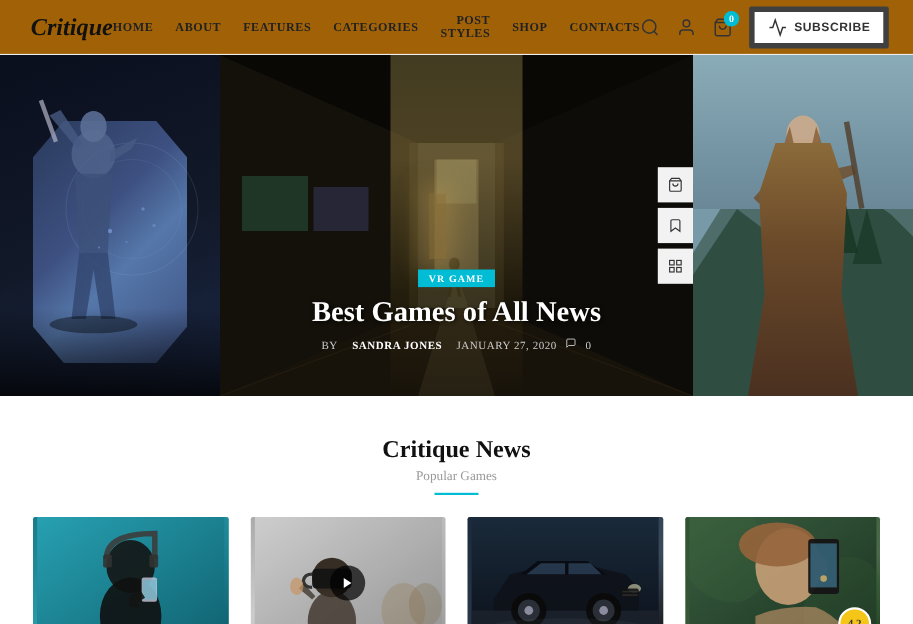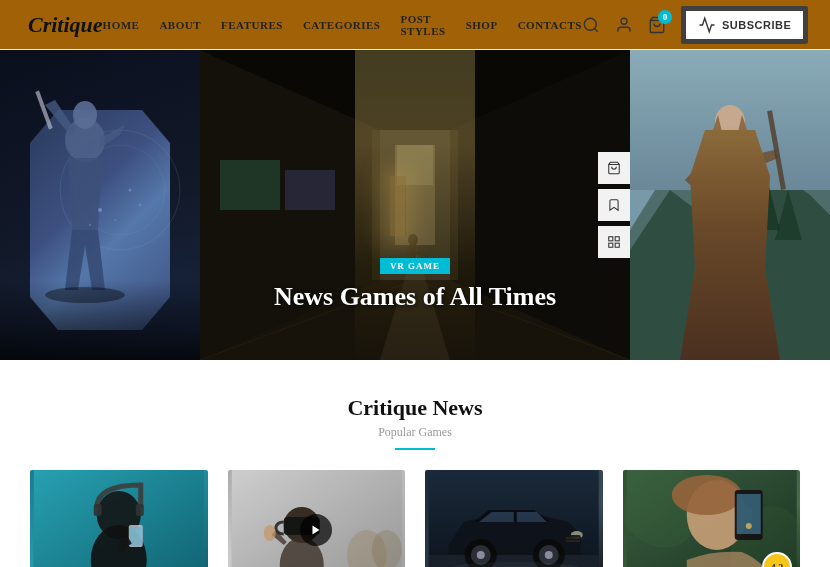--- a/index.html
+++ b/index.html
@@ -27,20 +27,21 @@
       gap: 20px;
       align-items: center;
     }
     nav a {
       font-size: 11px;
       font-weight: 600;
       text-decoration: none;
       color: #222;
       letter-spacing: 0.5px;
       text-transform: uppercase;
+      text-align: right;
     }
     .header-icons {
       display: flex;
       align-items: center;
       gap: 15px;
     }
     .header-icons svg {
       width: 18px;
       height: 18px;
       fill: none;
@@ -475,21 +476,30 @@
         <rect x="250" y="80" width="8" height="150" fill="rgba(40,35,20,0.7)"></rect>
 
         <line x1="0" y1="310" x2="215" y2="230" stroke="rgba(60,50,30,0.3)" stroke-width="1"></line>
         <line x1="430" y1="310" x2="215" y2="230" stroke="rgba(60,50,30,0.3)" stroke-width="1"></line>
 
         <rect x="180" y="80" width="70" height="150" fill="rgba(200,180,100,0.05)"></rect>
       </svg>
     </div>
     <div class="hero-center-content">
       <span class="hero-category-badge">VR GAME</span>
-      <h1 class="hero-title">News Games of All Times</h1>
+      <h1 class="hero-title">Best Games of All News</h1>
+      <div class="hero-meta">
+        <span>BY</span>
+        <span class="author">SANDRA JONES</span>
+        <span>JANUARY 27, 2020</span>
+        <svg viewBox="0 0 24 24" width="10" height="10" stroke="#ccc" fill="none" stroke-width="2">
+            <path d="M21 15a2 2 0 0 1-2 2H7l-4 4V5a2 2 0 0 1 2-2h14a2 2 0 0 1 2 2z"></path>
+          </svg>
+        <span>0</span>
+      </div>
     </div>
 
     <div class="hero-right-icons">
       <div class="icon-btn">
         <svg viewBox="0 0 24 24">
             <path d="M6 2L3 6v14a2 2 0 0 0 2 2h14a2 2 0 0 0 2-2V6l-3-4z"></path>
             <line x1="3" y1="6" x2="21" y2="6"></line>
             <path d="M16 10a4 4 0 0 1-8 0"></path>
           </svg>
       </div>

